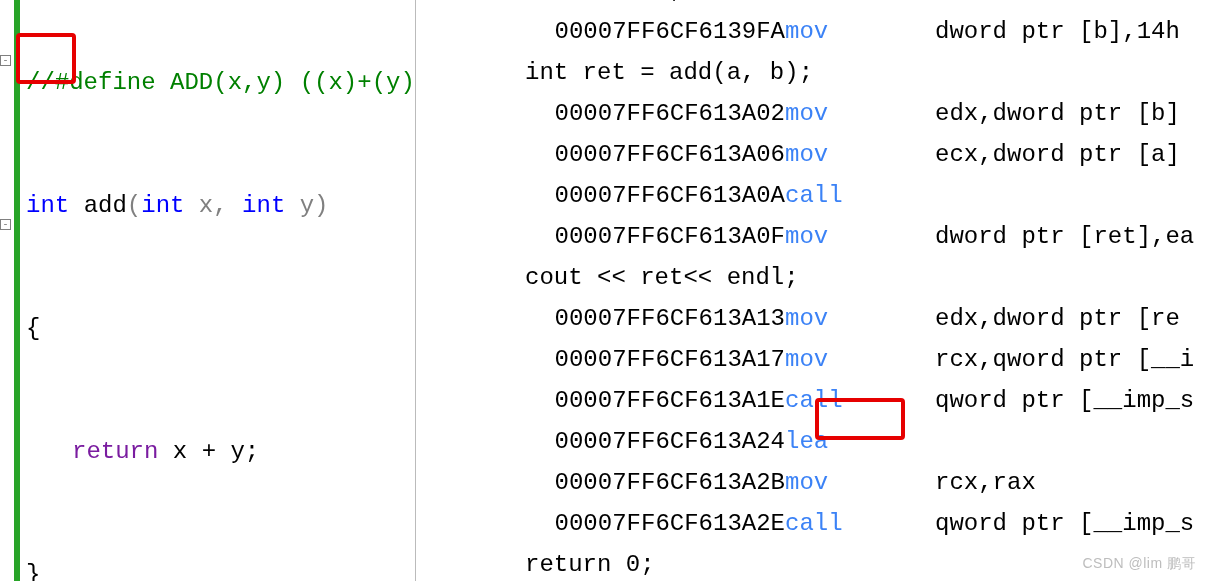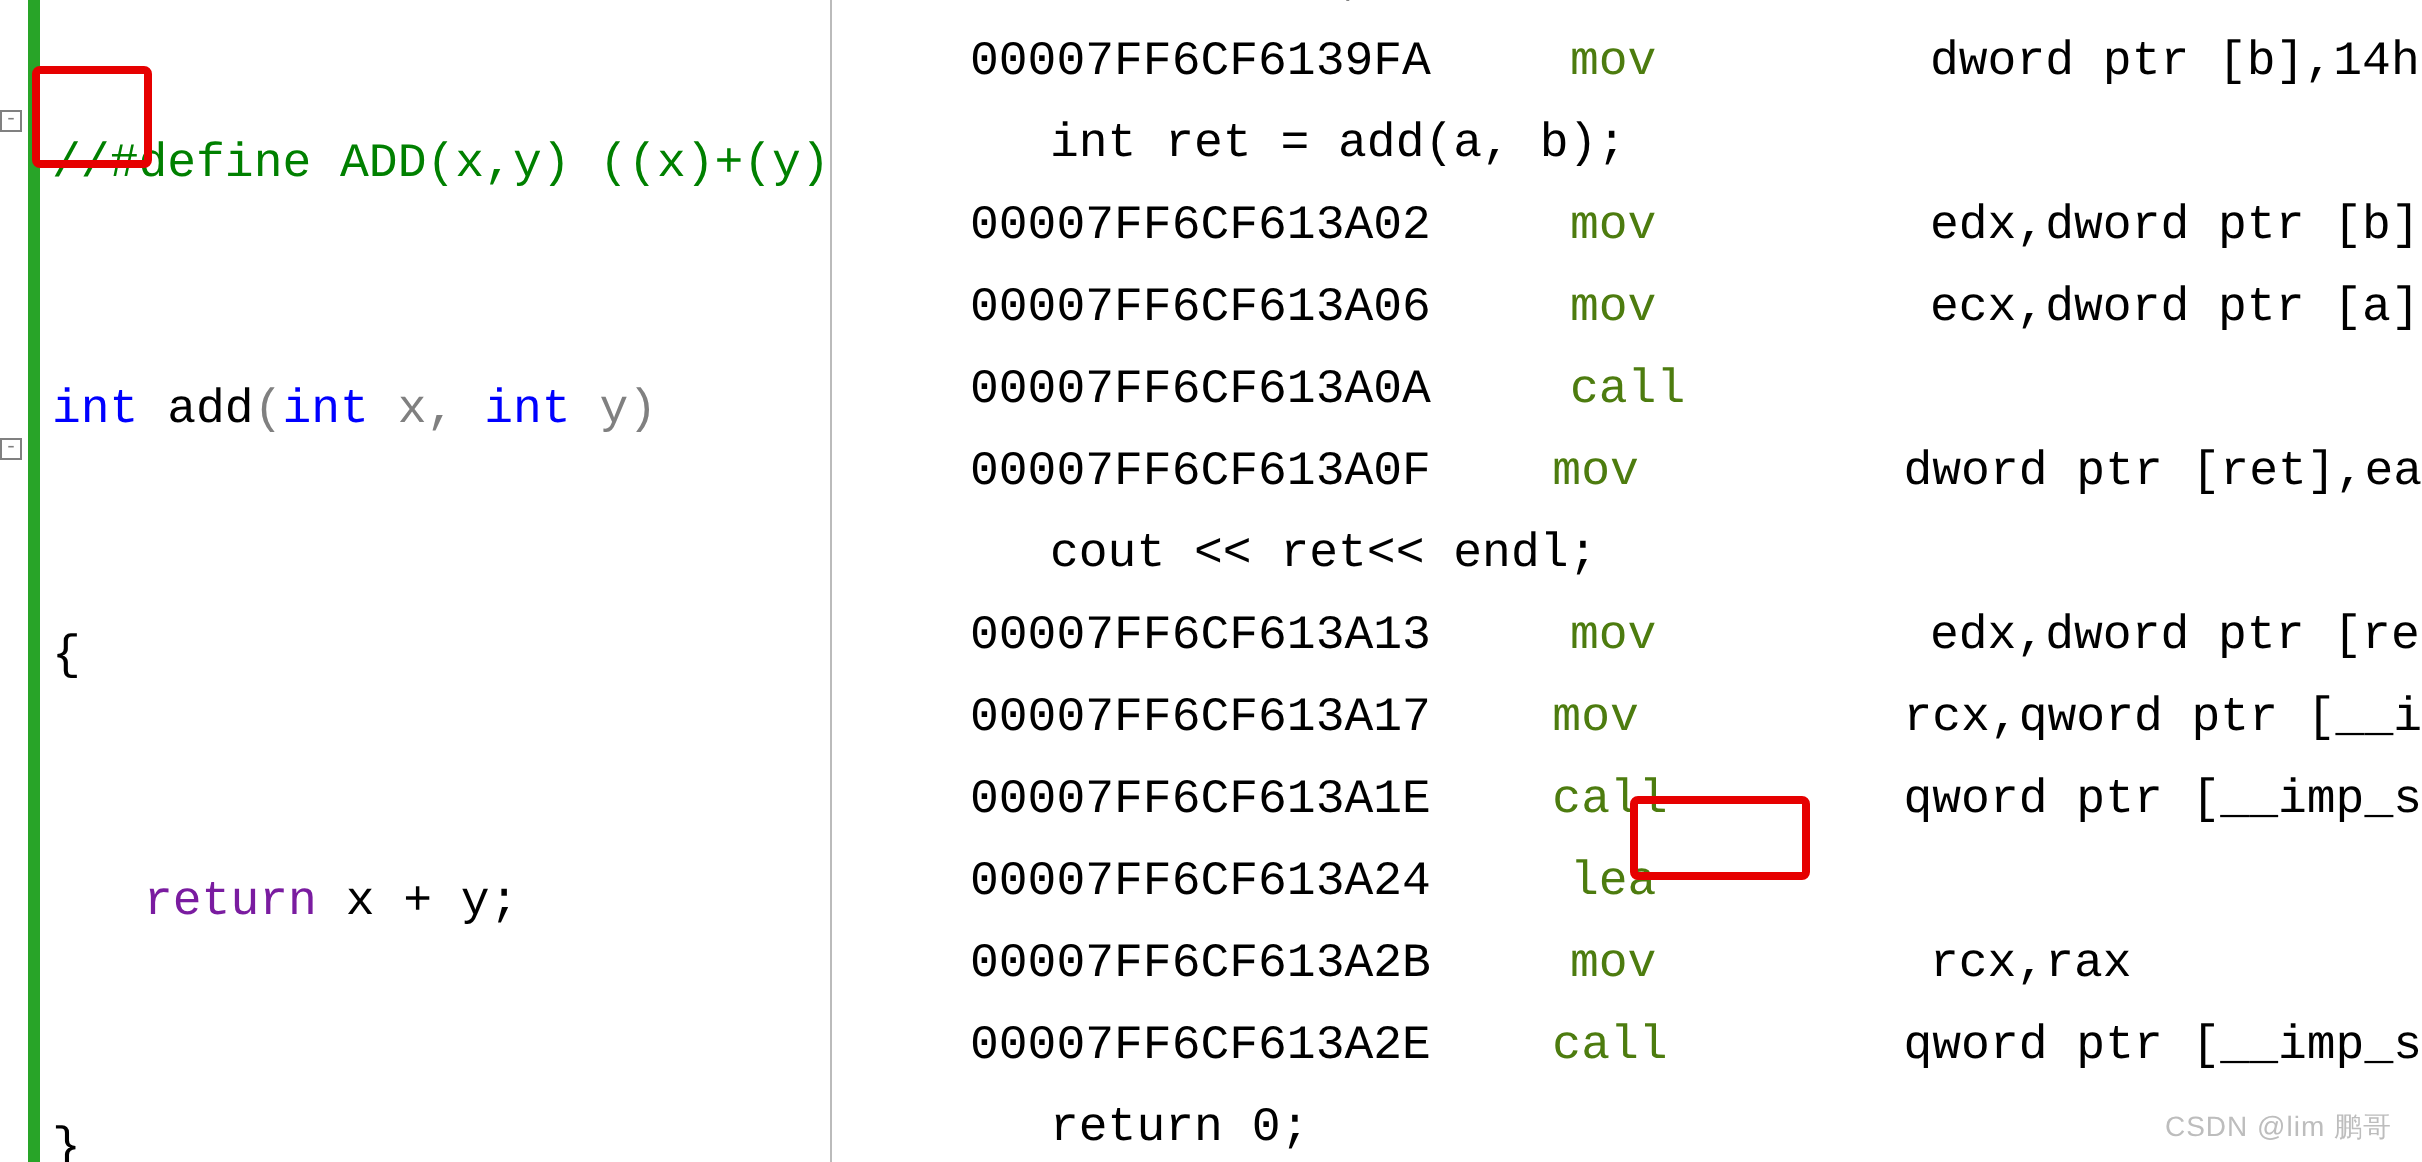--- a/index.html
+++ b/index.html
@@ -53,23 +53,23 @@
     border-radius:4px;
     pointer-events:none;
   }
   .asm-area{
     position:absolute; left:0; top:-30px; right:0;
     line-height:41px;
     white-space:nowrap;
   }
   .asm-row{ display:flex; }
   .asm-src{ padding-left:40px; color:#000; }
-  .asm-addr{ width:300px; color:#000;}
-  .asm-op  { width:150px; color:#4d7c0f;}
-  .asm-arg { color:#000;margin-left:30px;}
+  .asm-addr{ width:300px; color:#000;text-align:right;}
+  .asm-op  { width:150px; color:#3b82f6;}
+  .asm-arg { color:#000;}
   .red-box2{
     position:absolute;
     left:815px; top:398px;
     width:90px; height:42px;
     border:4px solid #e60000;
     border-radius:4px;
     pointer-events:none;
   }
   .watermark{
     position:absolute; right:15px; bottom:8px;

